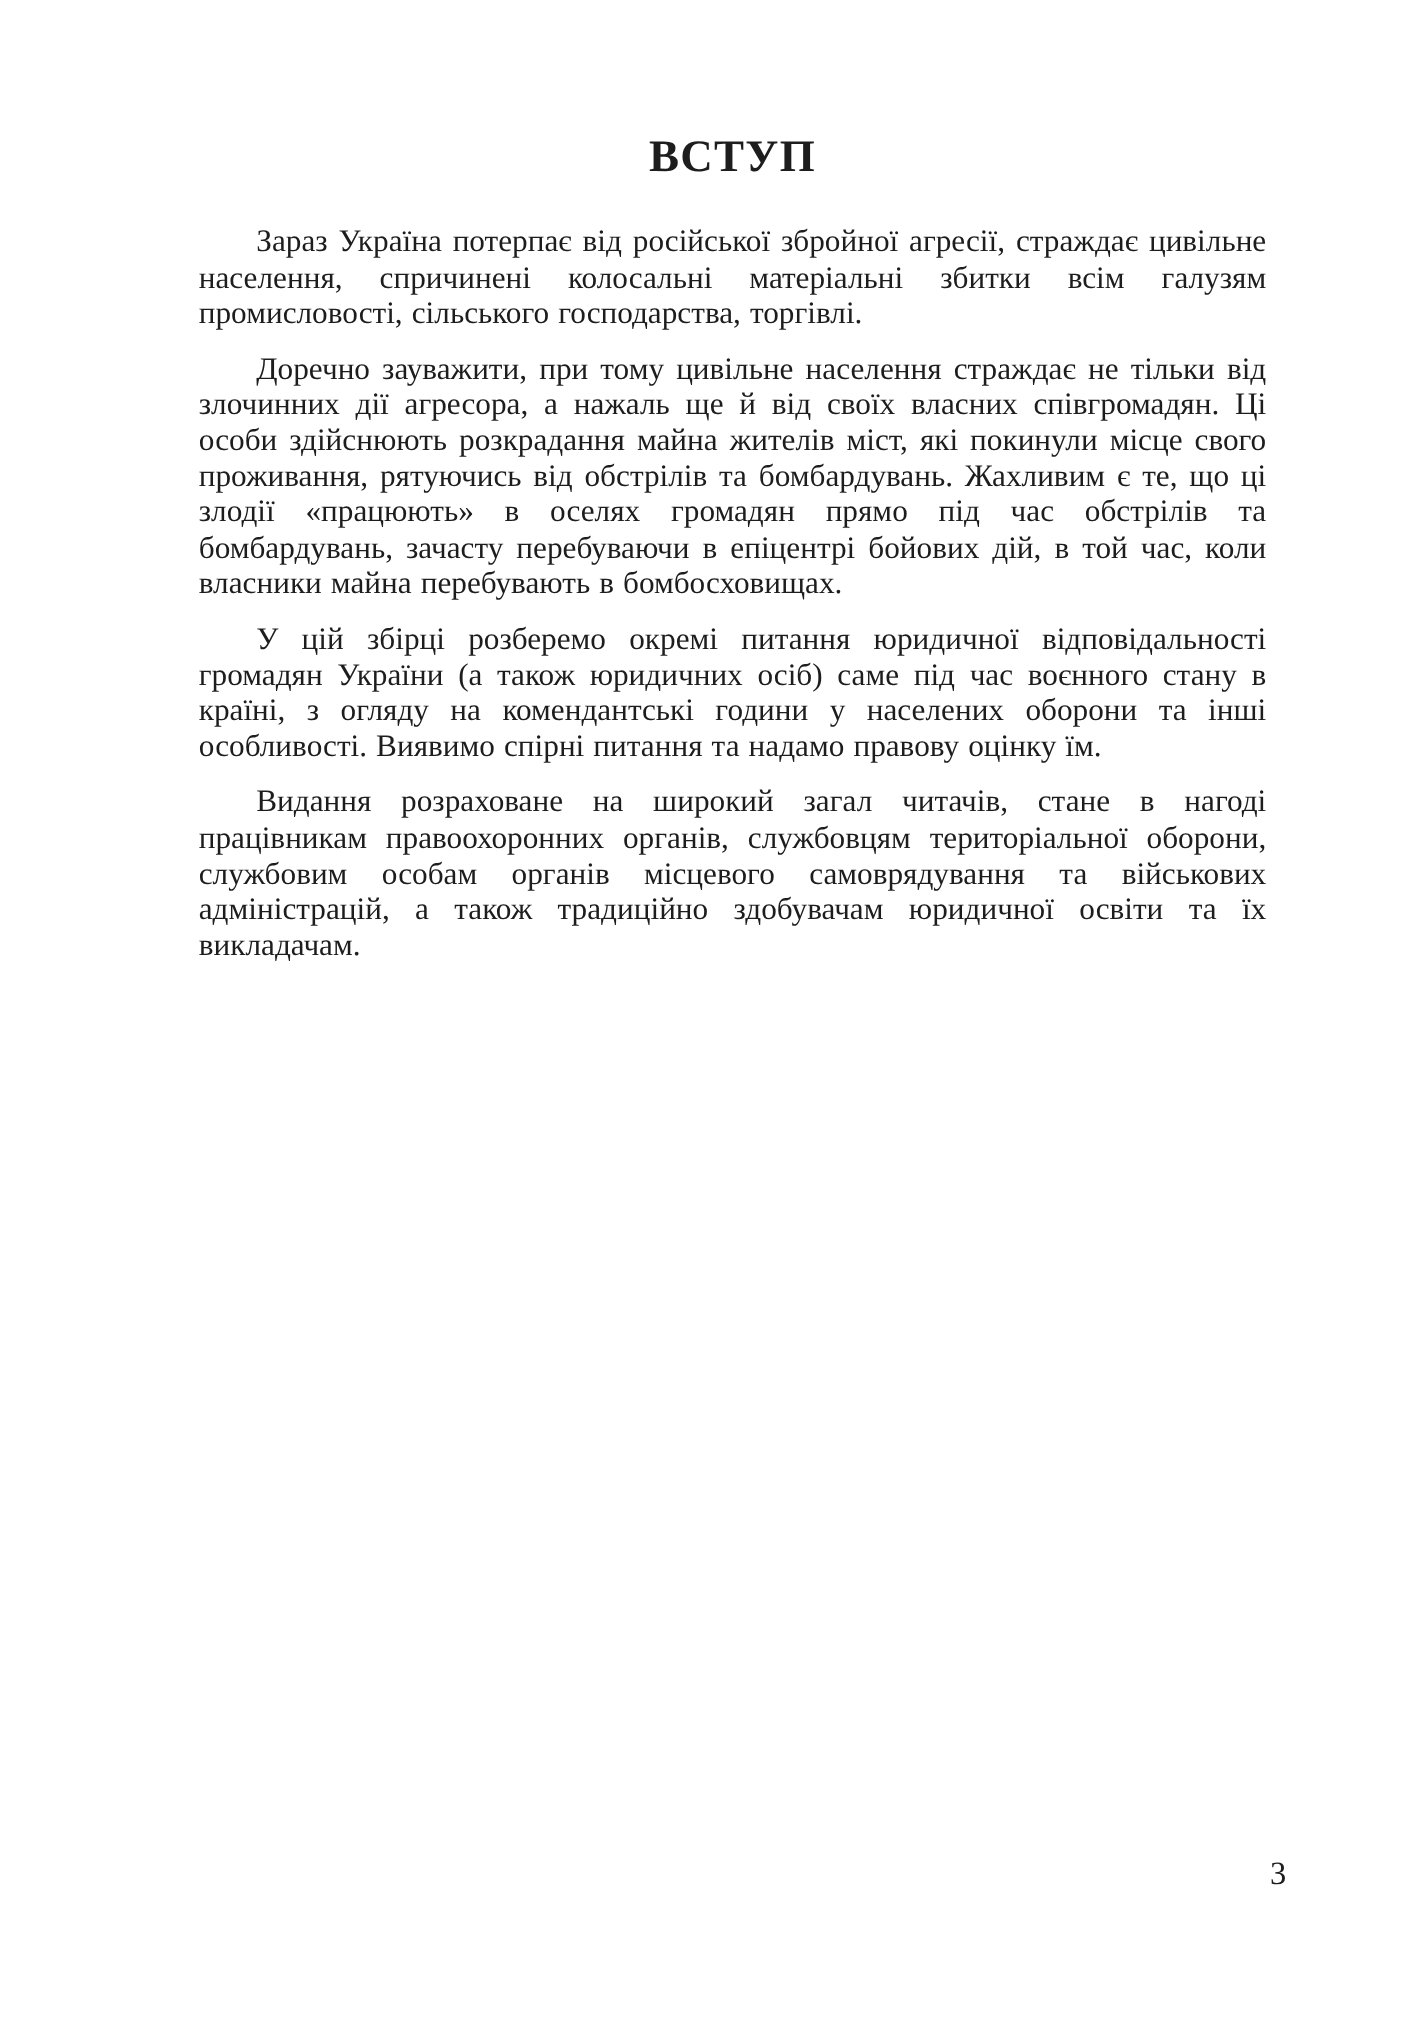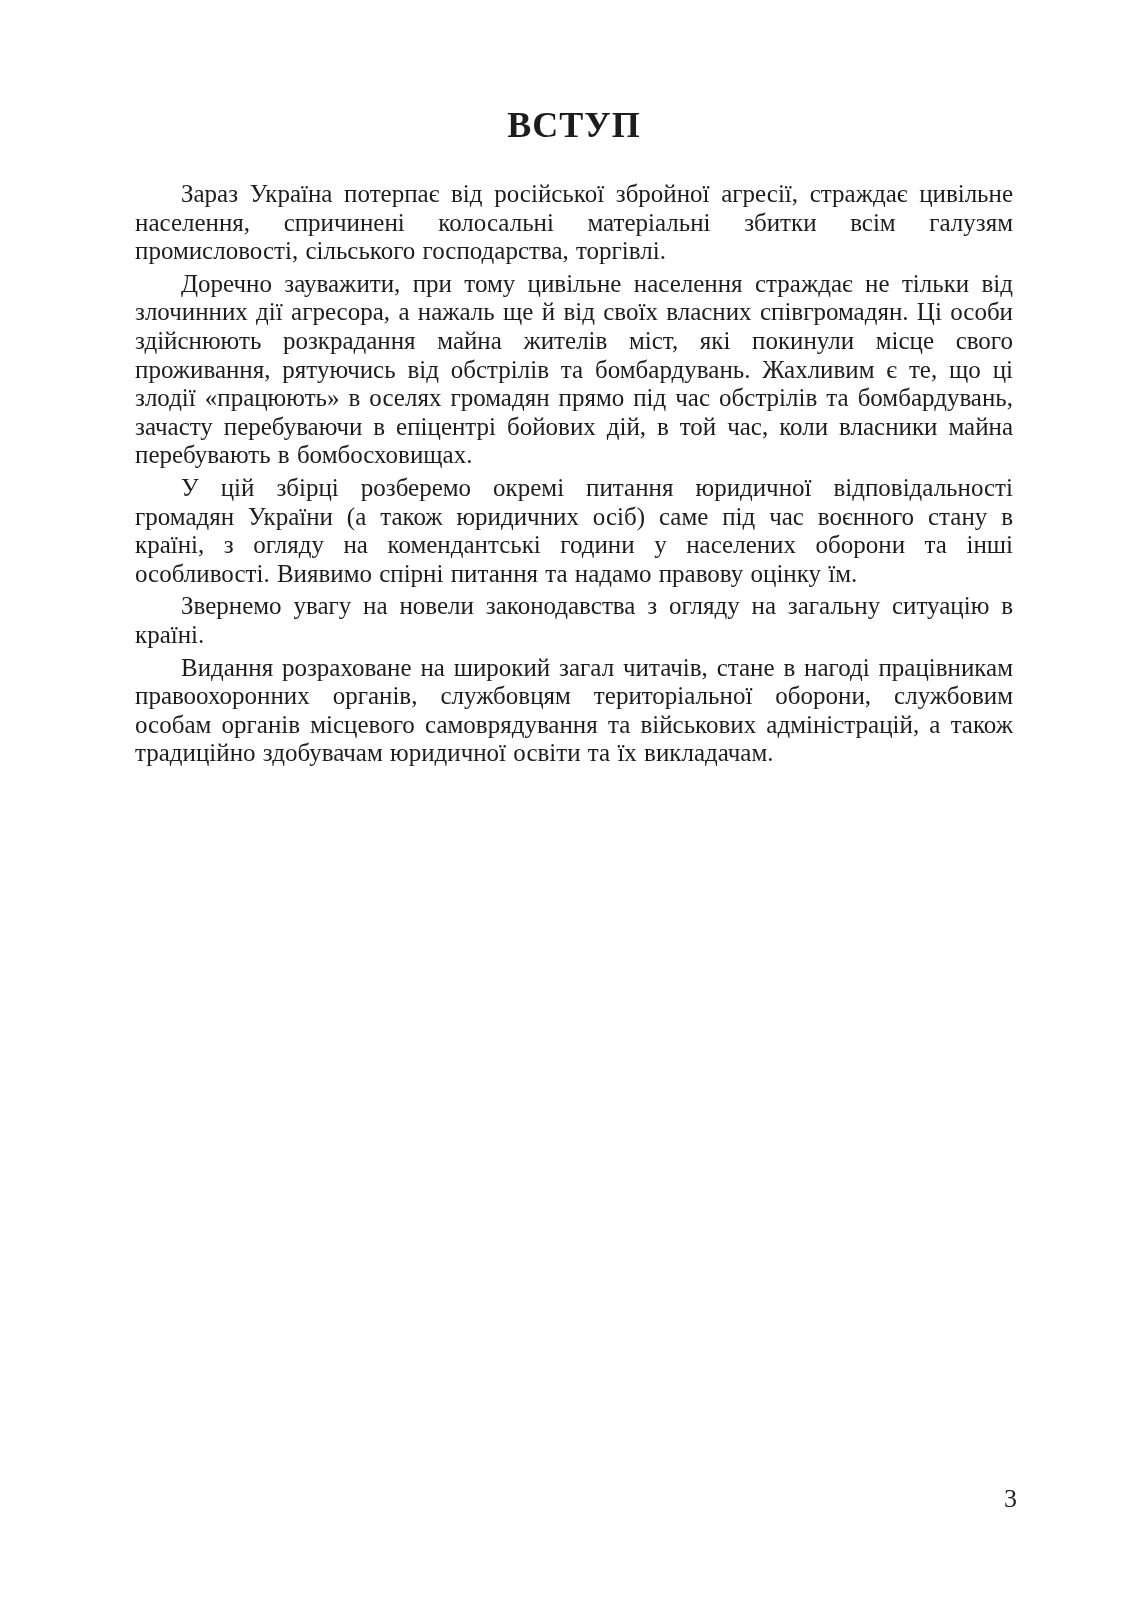--- a/index.html
+++ b/index.html
@@ -11,42 +11,42 @@
     height: 1615px;
     background: #ffffff;
     position: relative;
     overflow: hidden;
     font-family: "Liberation Serif", "DejaVu Serif", serif;
     color: #1d1d1d;
   }
   .page {
     position: absolute;
     top: 0;
-    left: 4px;
+    left: 16px;
     width: 998px;
     height: 1615px;
     background: #ffffff;
   }
   .content {
     position: absolute;
     top: 104px;
     left: 127px;
     width: 886px;
   }
   .doc-title {
     font-size: 36px;
     line-height: 42px;
     font-weight: bold;
     text-align: center;
     letter-spacing: 1px;
     margin: 0 0 34px 0;
     color: #1d1d1d;
   }
   .body-text p {
-    margin: 4px;
+    margin: 16px;
     font-size: 25px;
     line-height: 28.6px;
     text-align: justify;
     text-indent: 46px;
     word-spacing: 1px;
     color: #1d1d1d;
   }
   .page-number {
     position: absolute;
     top: 1484px;
@@ -61,18 +61,17 @@
 </head>
 <body>
 
 <div class="page">
   <div class="content">
     <h1 class="doc-title">ВСТУП</h1>
     <div class="body-text">
       <p>Зараз Україна потерпає від російської збройної агресії, страждає цивільне населення, спричинені колосальні матеріальні збитки всім галузям промисловості, сільського господарства, торгівлі.</p>
       <p>Доречно зауважити, при тому цивільне населення страждає не тільки від злочинних дії агресора, а нажаль ще й від своїх власних співгромадян. Ці особи здійснюють розкрадання майна жителів міст, які покинули місце свого проживання, рятуючись від обстрілів та бомбардувань. Жахливим є те, що ці злодії «працюють» в оселях громадян прямо під час обстрілів та бомбардувань, зачасту перебуваючи в епіцентрі бойових дій, в той час, коли власники майна перебувають в бомбосховищах.</p>
       <p>У цій збірці розберемо окремі питання юридичної відповідальності громадян України (а також юридичних осіб) саме під час воєнного стану в країні, з огляду на комендантські години у населених оборони та інші особливості. Виявимо спірні питання та надамо правову оцінку їм.</p>
-      <p>Звернемо увагу на новели законодавства з огляду на загальну ситуацію в країні.</p>
       <p>Видання розраховане на широкий загал читачів, стане в нагоді працівникам правоохоронних органів, службовцям територіальної оборони, службовим особам органів місцевого самоврядування та військових адміністрацій, а також традиційно здобувачам юридичної освіти та їх викладачам.</p>
     </div>
   </div>
   <div class="page-number">3</div>
 </div>
 
 </body></html>

